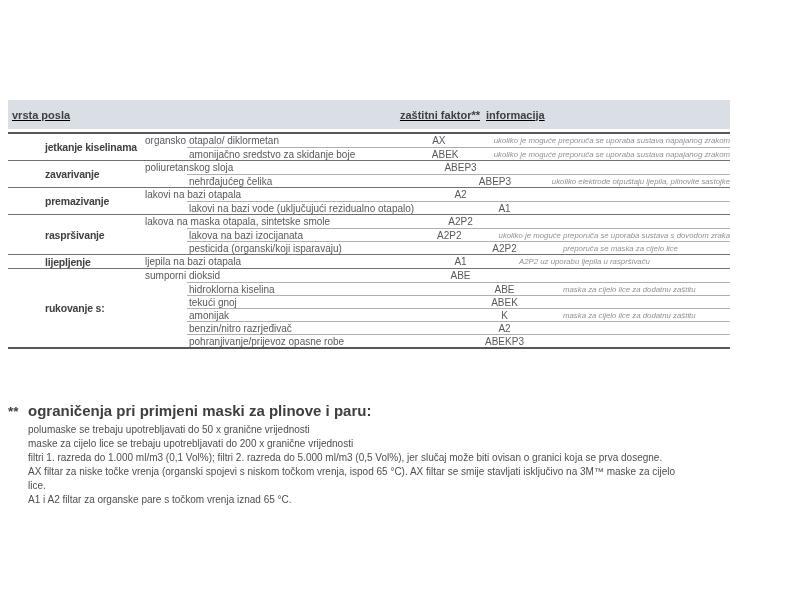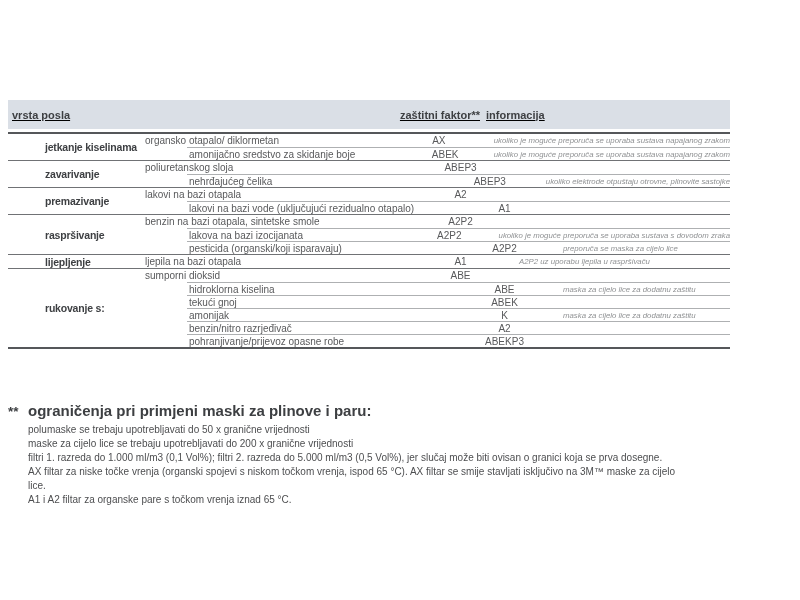--- a/index.html
+++ b/index.html
@@ -82,21 +82,21 @@
           <div class="glabel">zavarivanje</div>
           <div class="rows">
             <div class="row">
               <span class="c c-task">poliuretanskog sloja</span>
               <span class="c c-factor">ABEP3</span>
               <span class="c c-info"></span>
             </div>
             <div class="row">
               <span class="c c-task">nehrđajućeg čelika</span>
               <span class="c c-factor">ABEP3</span>
-              <span class="c c-info">ukoliko elektrode otpuštaju otrovne, plinovite sastojke</span>
+              <span class="c c-info">ukoliko elektrode otpuštaju ljepila, plinovite sastojke</span>
             </div>
           </div>
         </div>
         <div class="group">
           <div class="glabel">premazivanje</div>
           <div class="rows">
             <div class="row">
               <span class="c c-task">lakovi na bazi otapala</span>
               <span class="c c-factor">A2</span>
               <span class="c c-info"></span>
@@ -105,21 +105,21 @@
               <span class="c c-task">lakovi na bazi vode (uključujući rezidualno otapalo)</span>
               <span class="c c-factor">A1</span>
               <span class="c c-info"></span>
             </div>
           </div>
         </div>
         <div class="group">
           <div class="glabel">raspršivanje</div>
           <div class="rows">
             <div class="row">
-              <span class="c c-task">benzin na bazi otapala, sintetske smole</span>
+              <span class="c c-task">lakova na maska otapala, sintetske smole</span>
               <span class="c c-factor">A2P2</span>
               <span class="c c-info"></span>
             </div>
             <div class="row">
               <span class="c c-task">lakova na bazi izocijanata</span>
               <span class="c c-factor">A2P2</span>
               <span class="c c-info">ukoliko je moguće preporuča se uporaba sustava s dovodom zraka</span>
             </div>
             <div class="row">
               <span class="c c-task">pesticida (organski/koji isparavaju)</span>

